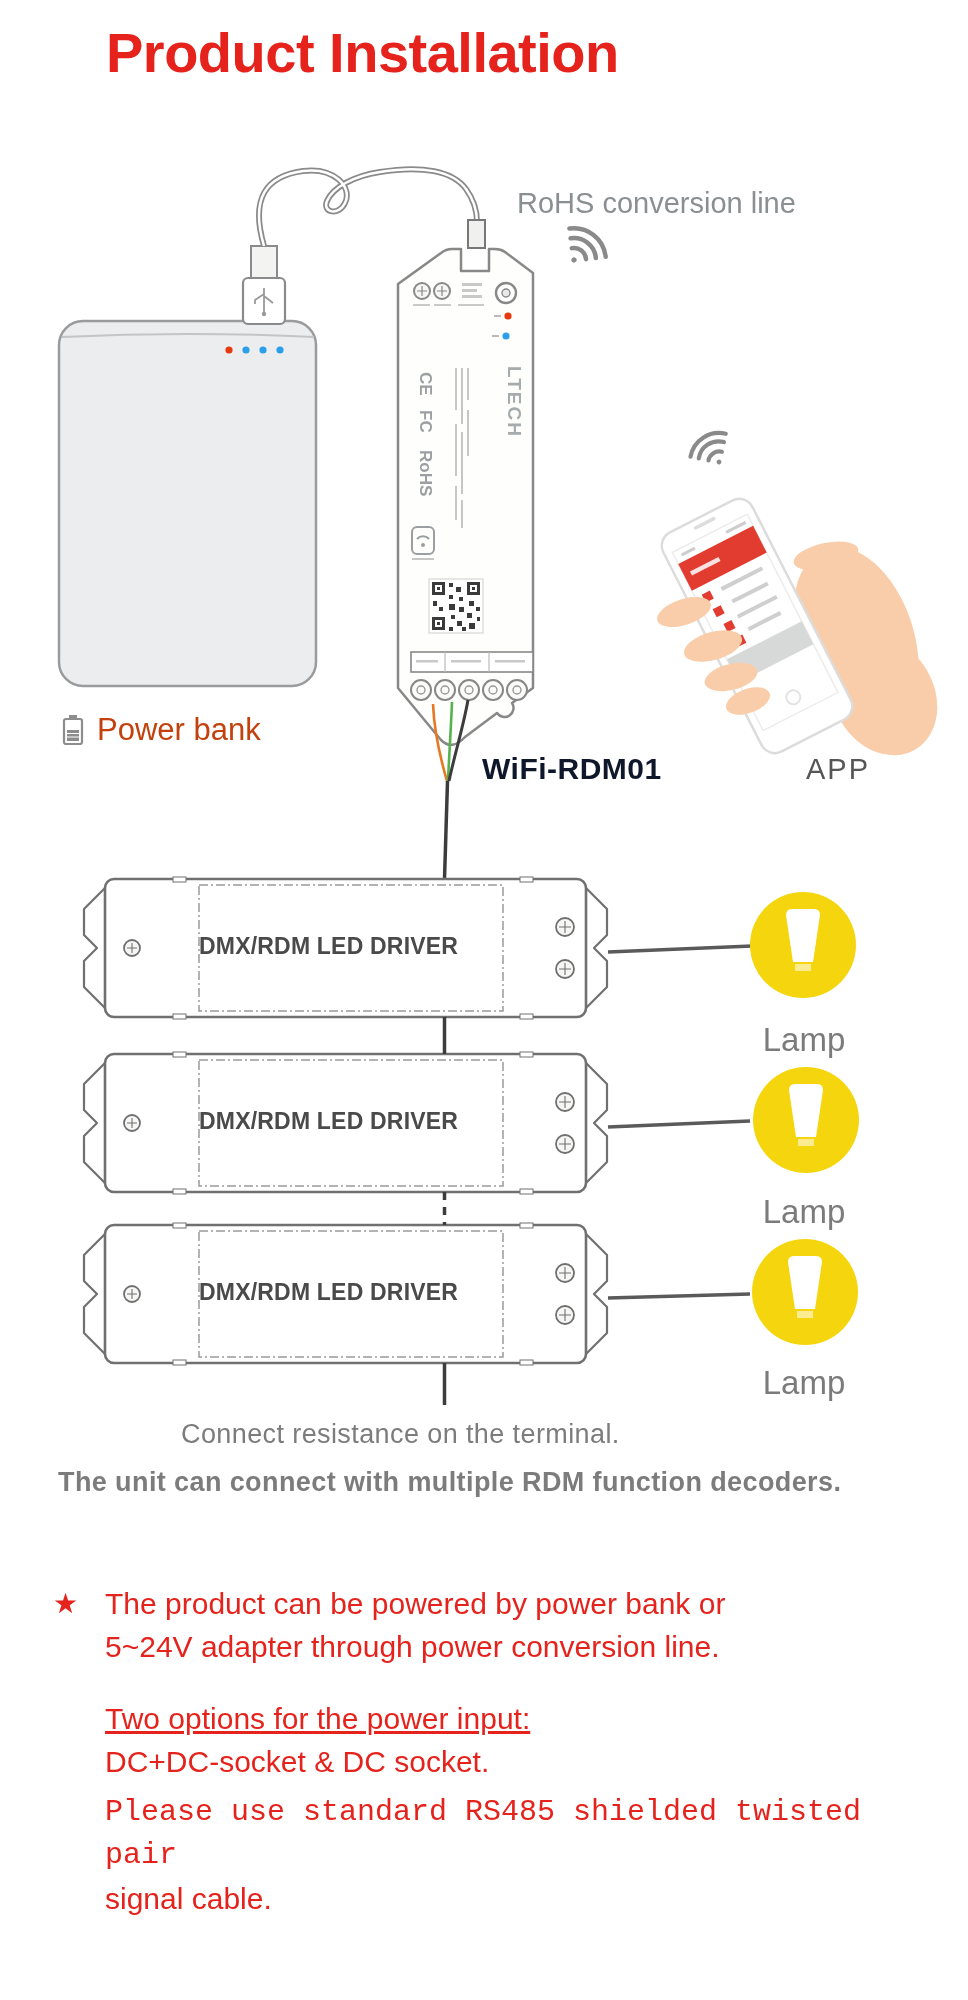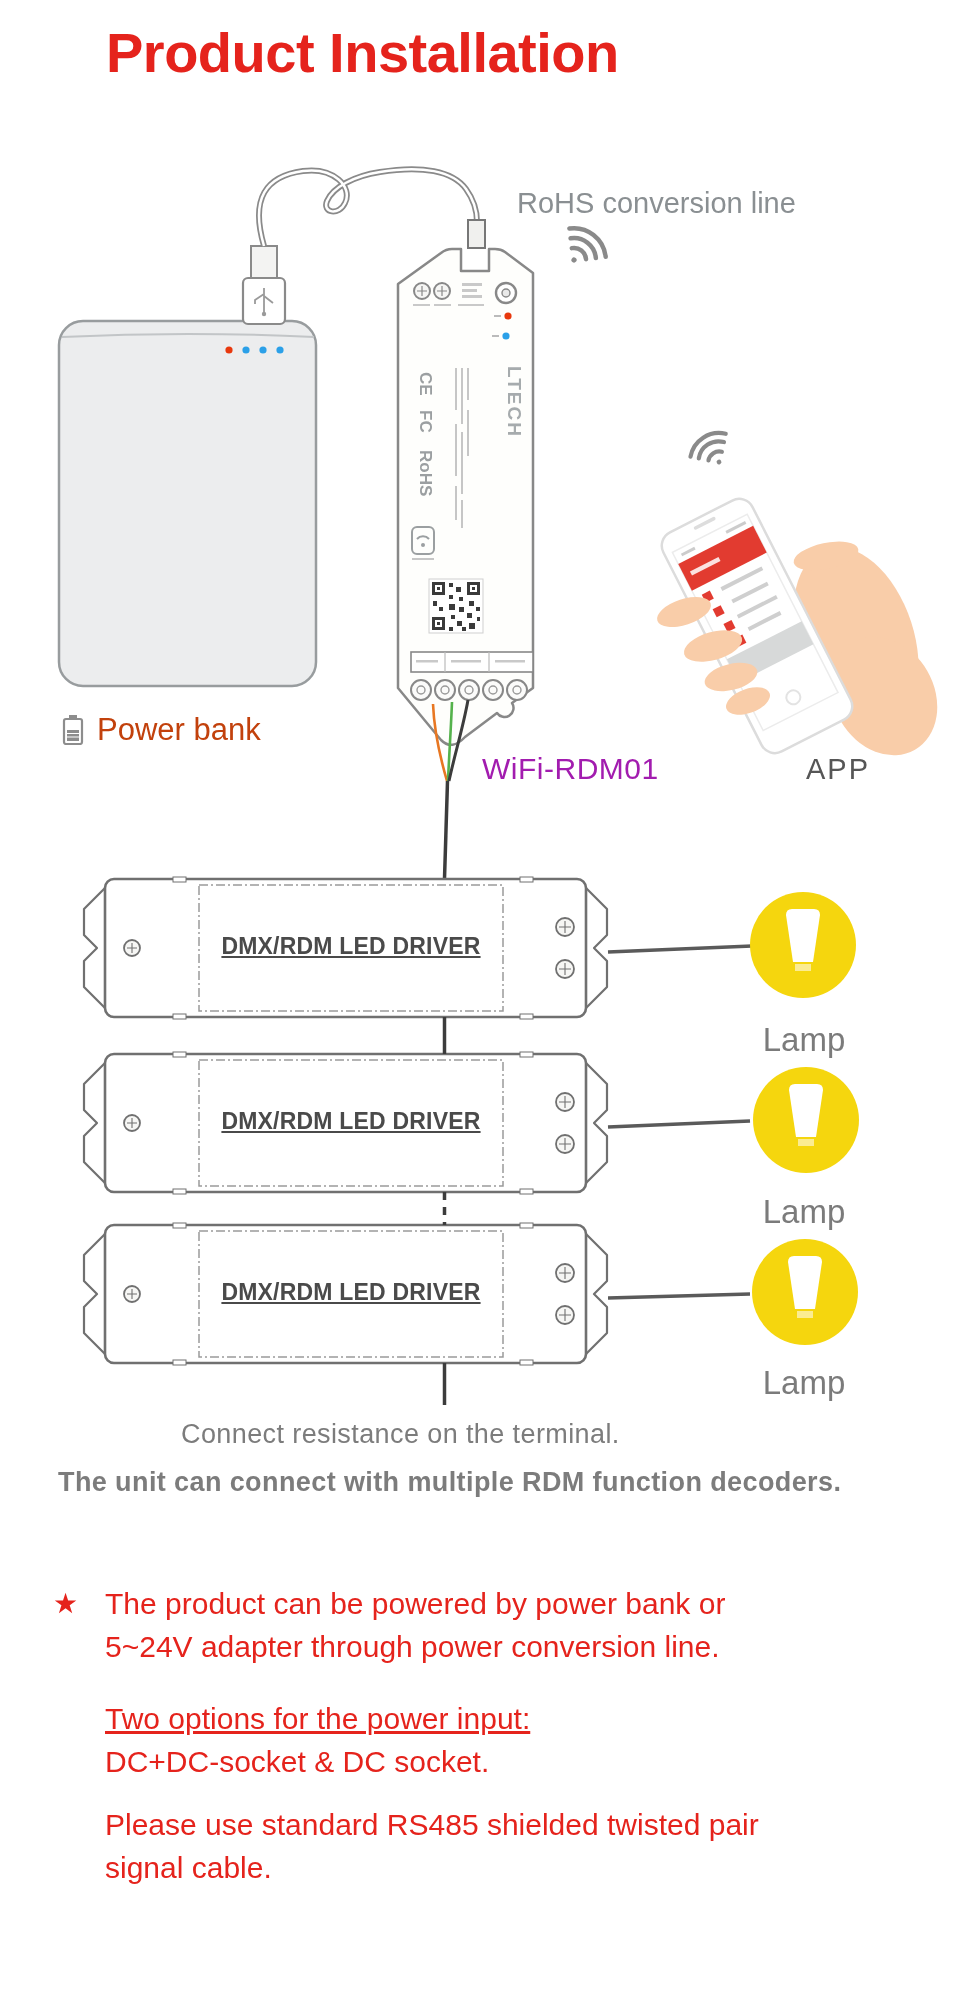--- a/index.html
+++ b/index.html
@@ -3,37 +3,37 @@
 <meta charset="utf-8">
 <style>
   html,body{margin:0;padding:0;}
   body{width:968px;height:2000px;background:#ffffff;position:relative;overflow:hidden;
        font-family:"Liberation Sans", sans-serif;}
   .abs{position:absolute;}
   #title{left:62px;top:20px;font-size:56px;font-weight:700;letter-spacing:-0.5px;color:#e5231c;white-space:nowrap;margin-left:44px;}
   #pcl{left:517px;top:187px;font-size:29px;color:#8a8f92;white-space:nowrap;}
   #pb-label{left:62px;top:712px;display:flex;align-items:center;gap:13px;color:#c2410c;}
   #pb-label span{font-size:31px;white-space:nowrap;}
-  #ctrl-label{left:482px;top:752px;font-size:30px;font-weight:400;letter-spacing:0.5px;color:#a21caf;white-space:nowrap;}
+  #ctrl-label{left:482px;top:752px;font-size:30px;font-weight:700;letter-spacing:0.5px;color:#0f172a;white-space:nowrap;}
   #app-label{left:806px;top:753px;font-size:29px;letter-spacing:2px;color:#565656;white-space:nowrap;}
-  .drv-label{left:199px;width:304px;text-align:center;font-size:23px;font-weight:700;
-             letter-spacing:0.2px;color:#4a4a4a;white-space:nowrap;text-decoration:underline;}
+  .drv-label{left:199px;width:304px;font-size:23px;font-weight:700;
+             letter-spacing:0.2px;color:#4a4a4a;white-space:nowrap;}
   .lamp-label{left:748px;width:112px;text-align:center;font-size:33px;color:#7b7b7b;}
   .caption{color:#7c7c7c;font-size:27px;letter-spacing:0.4px;white-space:nowrap;}
   #cap1{left:181px;top:1419px;}
   #cap2{left:58px;top:1467px;font-weight:bold;}
   .vtext{transform:rotate(90deg);transform-origin:0 0;white-space:nowrap;}
   #brand{left:524px;top:366px;font-size:19px;font-weight:700;letter-spacing:2px;color:#a6abad;line-height:20px;}
   .cert{left:434px;font-size:17px;font-weight:700;color:#9b9fa1;line-height:18px;}
   #cert-ce{top:372px;} #cert-fc{top:410px;} #cert-rohs{top:450px;}
   #notes{left:53px;top:1582px;width:860px;color:#e5231c;font-size:30px;line-height:43px;}
   #notes .row{display:flex;}
   #notes .star{width:37px;margin-right:15px;font-size:28px;}
   #notes .ind{padding-left:52px;}
-  #notes .p2{margin-top:29px;text-decoration:underline;} #notes .p3{margin-top:20px;}
+  #notes .p2{margin-top:29px;text-decoration:underline;} #notes .p3{margin-top:8px;font-family:Liberation Mono, monospace;}
 </style>
 </head>
 <body>
 
 <div id="title" class="abs">Product Installation</div>
 
 <svg class="abs" style="left:0;top:0" width="968" height="1460" viewBox="0 0 968 1460">
 
   <g>
     <rect x="59" y="321" width="257" height="365" rx="24" fill="#ecedee" stroke="#989c9e" stroke-width="2.5"></rect>

